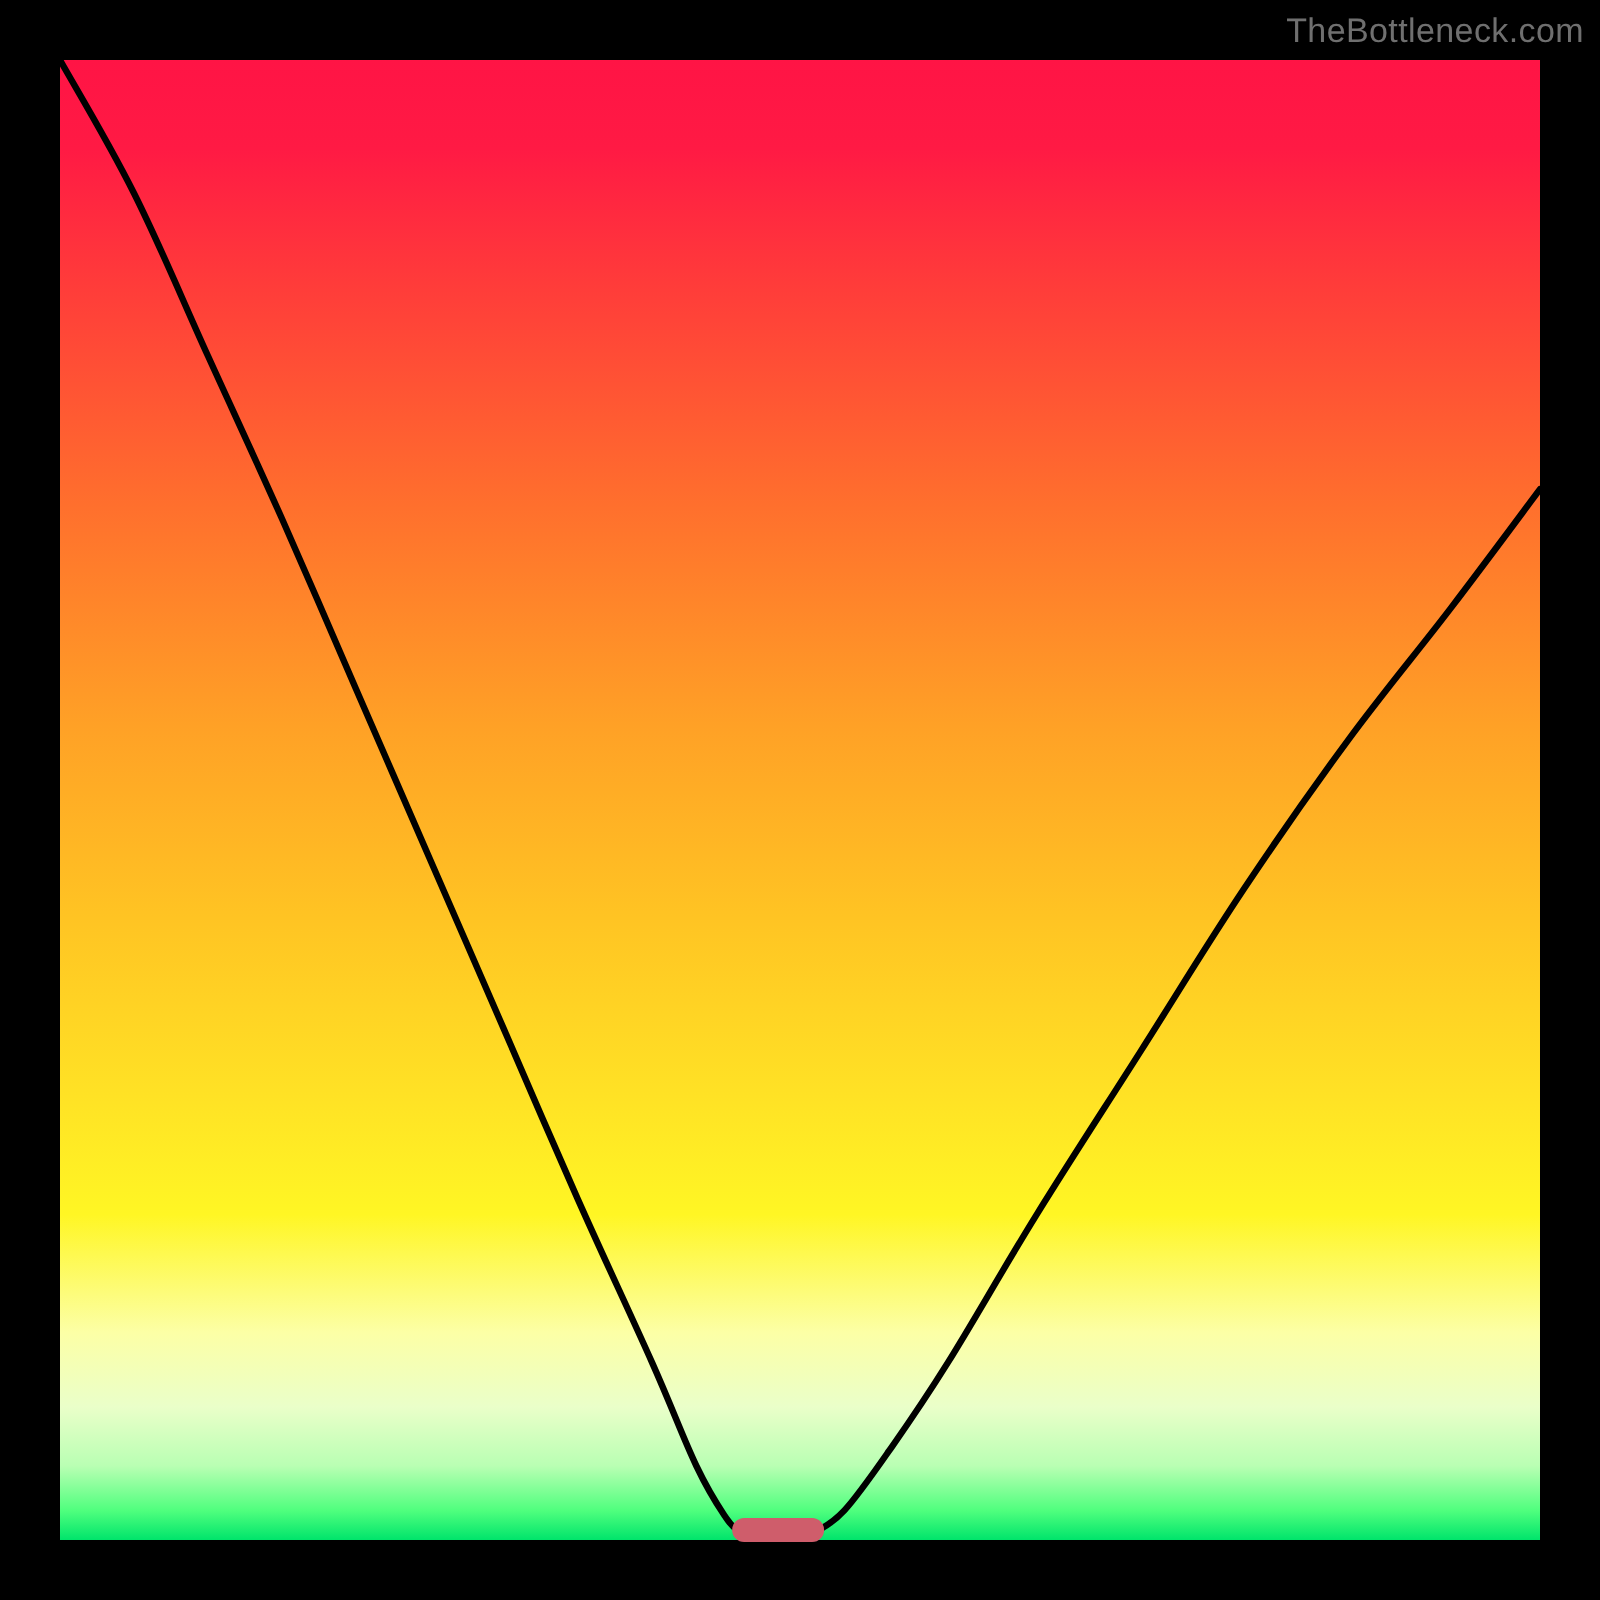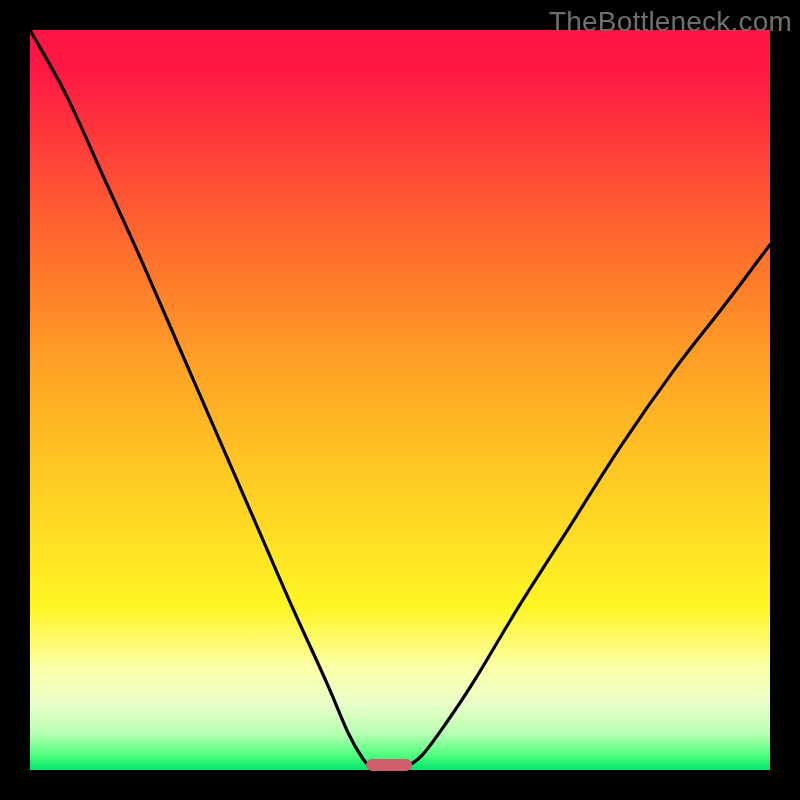--- a/index.html
+++ b/index.html
@@ -47,21 +47,21 @@
       #b9ffb3 95%,
       #50ff7e 98%,
       #00e46b 100%
     );
   }
   .watermark {
     position: absolute;
     top: 6px;
     right: 8px;
     color: #6f6f6f;
-    font-size: 28px;
+    font-size: 17px;
     letter-spacing: 0.2px;
     user-select: none;
     margin-left: 30px;
   }
   svg.curve {
     position: absolute;
     left: 0;
     top: 0;
     width: 100%;
     height: 100%;

